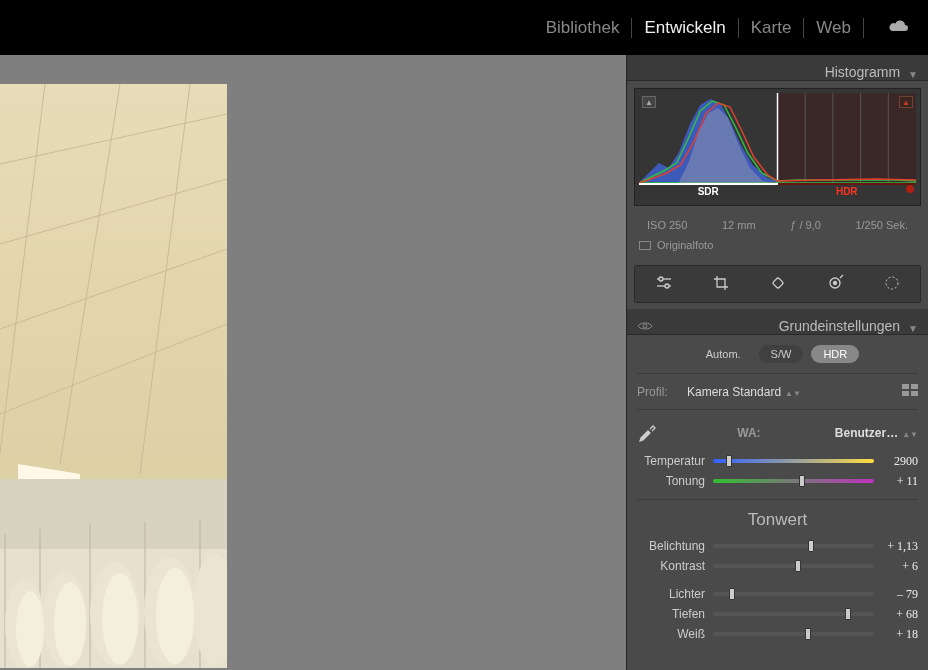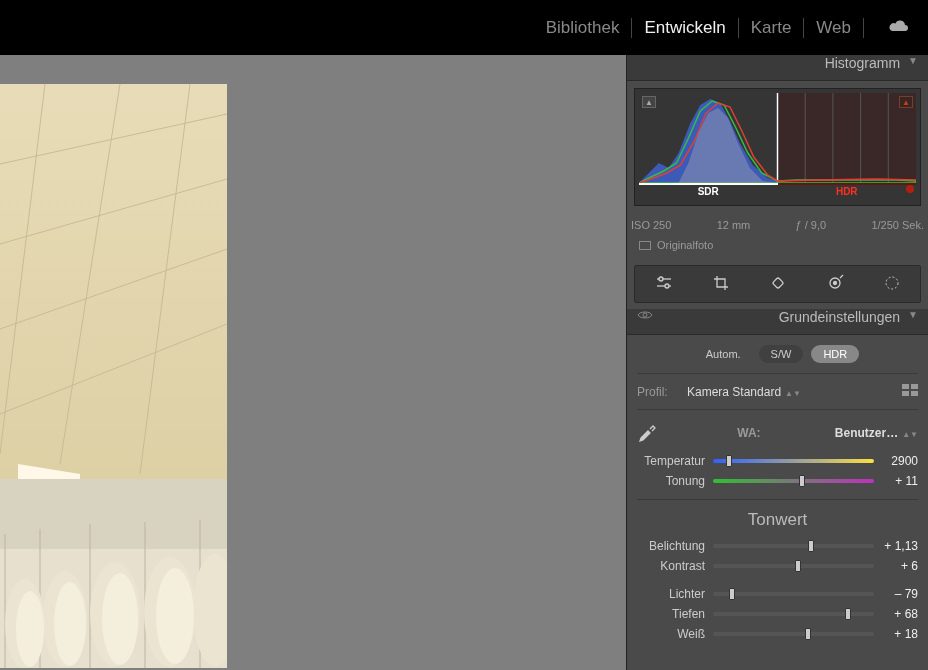--- a/index.html
+++ b/index.html
@@ -12,37 +12,37 @@
   .topnav-item.active { color: #f0f0f0; }
   .cloud-icon { margin-left: 12px; color: #999; cursor: pointer; }
   
   .main { display: flex; height: 615px; background: #7f7f7f; }
   .canvas-area { flex: 1; position: relative; background: #7f7f7f; }
   .photo { width: 227px; height: 584px; position: absolute; left: 0; top: 29px; }
   
   .right-panel { width: 302px; background: #4a4a4a; border-left: 1px solid #222; position: relative; }
   
   .panel-section { }
-  .panel-header { background: #3a3a3a; height: 26px; display: flex; align-items: flex-start; justify-content: flex-end; padding: 0 10px; gap: 8px; border-bottom: 1px solid #2a2a2a; }
+  .panel-header { background: #3a3a3a; height: 26px; display: flex; align-items: flex-end; justify-content: flex-end; padding: 0 10px; gap: 8px; border-bottom: 1px solid #2a2a2a; }
   .panel-header-title { color: #bbb; font-size: 14px; }
   .panel-header-tri { color: #888; font-size: 10px; }
   .panel-header-eye { margin-right: auto; color: #888; }
   
   .histogram-box { background: #353535; margin: 7px; padding: 4px; border: 1px solid #222; }
   .histogram-canvas { width: 100%; height: 108px; position: relative; }
   .histogram-svg { width: 100%; height: 90px; display: block; }
   .histo-clip-left, .histo-clip-right { position: absolute; top: 3px; width: 14px; height: 12px; border: 1px solid #666; display: flex; align-items: center; justify-content: center; font-size: 8px; }
   .histo-clip-left { left: 3px; color: #aaa; background: #444; }
   .histo-clip-right { right: 3px; color: #c04020; background: #3a2520; border-color: #704030; }
   .histo-labels { display: flex; height: 16px; }
   .histo-sdr { flex: 1; text-align: center; color: #fff; font-size: 10px; font-weight: bold; border-top: 2px solid #fff; padding-top: 1px; }
   .histo-hdr { flex: 1; text-align: center; color: #ff3020; font-size: 10px; font-weight: bold; border-top: 2px solid #661510; padding-top: 1px; position: relative; }
   .histo-hdr-warn { position: absolute; right: 2px; top: 0px; width: 8px; height: 8px; background: #b02010; border-radius: 50%; }
   
-  .meta-row { display: flex; padding: 6px 4px 4px; font-size: 11px; color: #999; justify-content: space-between; }
+  .meta-row { display: flex; padding: 6px 20px 4px; font-size: 11px; color: #999; justify-content: space-between; }
   .original-row { padding: 4px 12px 8px; font-size: 11px; color: #999; display: flex; align-items: center; gap: 6px; }
   .original-icon { display: inline-block; width: 12px; height: 9px; border: 1px solid #888; }
   
   .tool-strip { background: #3a3a3a; height: 38px; margin: 6px 7px; display: flex; align-items: center; justify-content: space-around; border: 1px solid #2a2a2a; border-radius: 2px; }
   .tool-btn { color: #bbb; cursor: pointer; padding: 4px 8px; }
   
   .basic-body { padding: 6px 10px; }
   .mode-row { display: flex; justify-content: center; gap: 8px; padding: 4px 0 10px; align-items: center; }
   .mode-btn { background: #404040; color: #ccc; font-size: 11px; padding: 3px 12px; border-radius: 10px; cursor: pointer; }
   .mode-btn.hdr-on { background: #888; color: #fff; }
@@ -58,21 +58,21 @@
   .eyedrop { color: #ccc; cursor: pointer; margin-right: 4px; }
   .wb-label { color: #999; font-size: 12px; margin-left: auto; margin-right: auto; }
   
   .slider-row { display: flex; align-items: center; height: 20px; gap: 8px; }
   .slider-label { width: 68px; text-align: right; color: #ccc; font-size: 12px; }
   .slider-track { flex: 1; height: 4px; background: linear-gradient(to right, #555, #999); border-radius: 2px; position: relative; cursor: pointer; }
   .slider-track.temp { background: linear-gradient(to right, #3060ff, #ffdd40); }
   .slider-track.tint { background: linear-gradient(to right, #30c030, #c030c0); }
   .slider-track.plain { background: #555; }
   .slider-thumb { position: absolute; top: -4px; width: 6px; height: 12px; background: #ccc; border: 1px solid #333; border-radius: 1px; transform: translateX(-50%); }
-  .slider-value { width: 36px; text-align: right; color: #eee; font-size: 12px; }
+  .slider-value { width: 36px; text-align: right; color: #eee; font-size: 12px; font-family: Liberation Serif, serif; }
   
   .tone-header { text-align: center; color: #bbb; font-size: 17px; padding: 10px 0 6px; border-top: 1px solid #3a3a3a; margin-top: 8px; }
   .tone-gap { height: 8px; }
 </style>
 </head>
 <body>
 
 <div class="topbar">
   <div class="topnav">
     <div class="topnav-item">Bibliothek</div>

